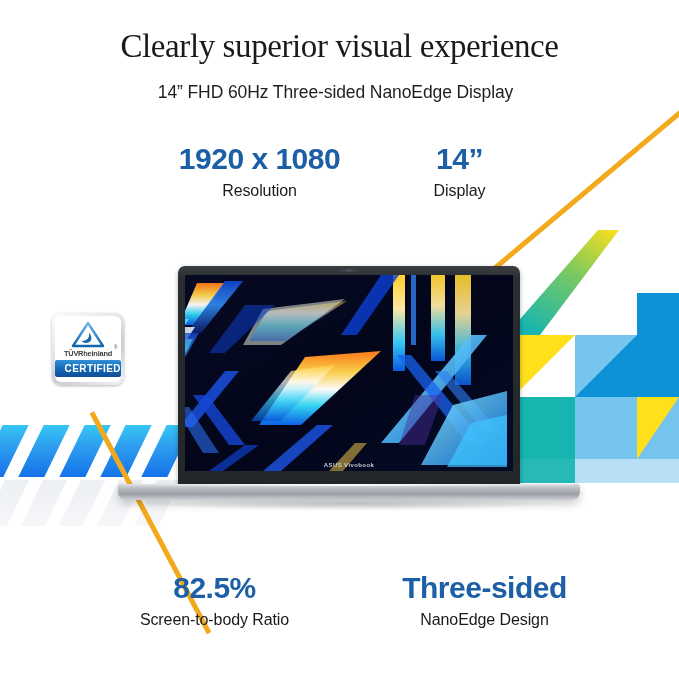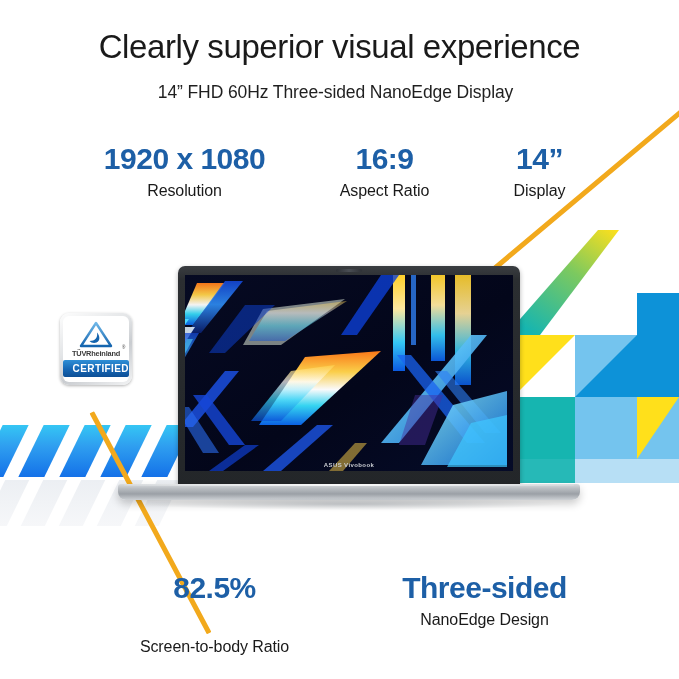--- a/index.html
+++ b/index.html
@@ -33,21 +33,21 @@
     transform:skewX(-26deg);
   }
 
   
   .odiag{position:absolute;background:#f2a91c;border-radius:1px;}
 
   
   .headline{
     position:absolute;top:28px;left:0;width:679px;text-align:center;
     font-size:33px;font-weight:400;color:#1a1a1a;letter-spacing:-0.4px;
-    font-family:Liberation Sans, sans-serif;
+    font-family:Liberation Serif, serif;
   }
   .subhead{
     position:absolute;top:82px;left:0;width:671px;text-align:center;
     font-size:17.5px;font-weight:400;color:#1f1f1f;letter-spacing:-0.1px;
   }
 
   .statrow{position:absolute;display:flex;align-items:flex-start;justify-content:center;}
   .stat{display:flex;flex-direction:column;align-items:center;}
   .stat .v{
     color:#1d5fa6;font-weight:700;letter-spacing:-0.5px;line-height:1.05;
@@ -59,26 +59,26 @@
   #rowTop{top:143px;left:0;width:679px;}
   #rowTop .stat .v{font-size:30px;}
   #rowTop .stat .l{font-size:16px;}
   #rowTop .stat:nth-child(1){width:240px;}
   #rowTop .stat:nth-child(2){width:160px;}
   #rowTop .stat:nth-child(3){width:150px;}
 
   #rowBottom{top:572px;left:0;width:679px;}
   #rowBottom .stat .v{font-size:30px;}
   #rowBottom .stat .l{font-size:16px;}
-  #rowBottom .stat:nth-child(1){width:290px;gap:27px;}
+  #rowBottom .stat:nth-child(1){width:290px;}
   #rowBottom .stat:nth-child(2){width:250px;}
 
   
   .badge{
-    position:absolute;left:60px;top:313px;width:72px;height:72px;
+    position:absolute;left:52px;top:313px;width:72px;height:72px;
     border-radius:9px;
     background:linear-gradient(150deg,#fdfdfd 0%,#e3e5e7 38%,#c9ccd0 62%,#f2f3f4 100%);
     box-shadow:0 1px 3px rgba(0,0,0,.30);
     padding:3px;box-sizing:border-box;
   }
   .badge-inner{
     width:100%;height:100%;border-radius:6px;background:#ffffff;
     display:flex;flex-direction:column;align-items:center;
     justify-content:flex-start;overflow:hidden;position:relative;
   }
@@ -193,24 +193,20 @@
     <div class="odiag" style="left:92px;top:410px;width:250px;height:4.5px;transform:rotate(62deg);transform-origin:left center;"></div>
   </div>
 
   <div class="headline">Clearly superior visual experience</div>
   <div class="subhead">14” FHD 60Hz Three-sided NanoEdge Display</div>
 
   <div class="statrow" id="rowTop">
     <div class="stat">
       <div class="v">1920 x 1080</div>
       <div class="l">Resolution</div>
-    </div>
-    <div class="stat">
-      <div class="v">16:9</div>
-      <div class="l">Aspect Ratio</div>
     </div>
     <div class="stat">
       <div class="v">14”</div>
       <div class="l">Display</div>
     </div>
   </div>
 
   <div class="badge">
     <div class="badge-inner">
       <svg class="badge-tri" width="34" height="27" viewBox="0 0 34 27">

